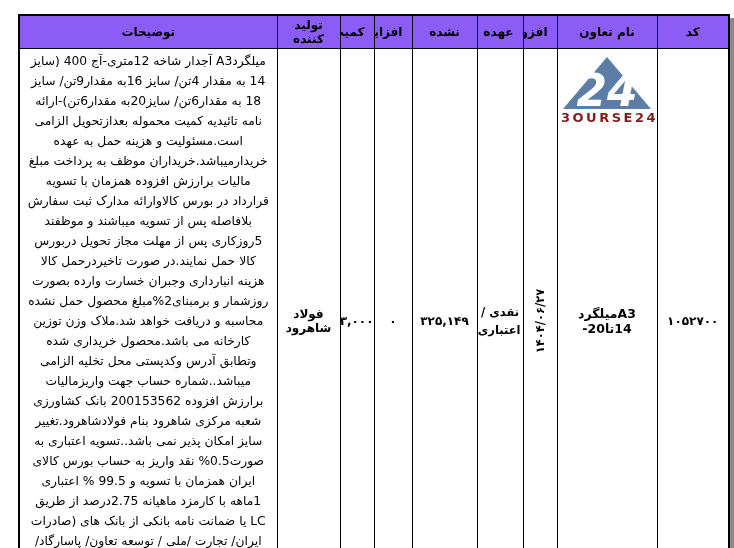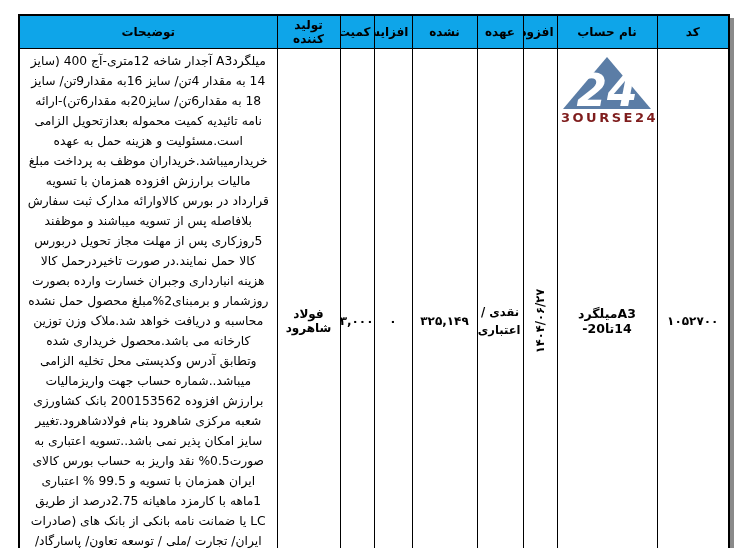--- a/index.html
+++ b/index.html
@@ -11,21 +11,21 @@
     position:absolute; left:18px; top:14px; width:712px; height:517px;
     border-collapse:collapse; table-layout:fixed; direction:rtl;
     box-shadow:4px 4px 0 #8a8a8a;
     border:2px solid #000;
   }
   .offer-table th, .offer-table td {
     border:1px solid #000; text-align:center; vertical-align:middle;
     font-size:12px; color:#000; overflow:hidden;
   }
   .offer-table thead tr { height:26px; }
-  .offer-table th { background:#0ea5e9; font-weight:bold; padding:2px 3px; }
+  .offer-table th { background:#8b5cf6; font-weight:bold; padding:2px 9px; }
 
   
   col.c-code{width:72px;} col.c-name{width:100px;} col.c-delivery{width:34px;}
   col.c-settle{width:46px;} col.c-price{width:65px;} col.c-increase{width:38px;}
   col.c-qty{width:34px;} col.c-producer{width:63px;} col.c-desc{width:auto;}
 
   td.v { font-weight:bold; font-size:12px; }
   td.name-cell { position:relative; font-weight:bold; font-size:12.5px; }
   td.delivery-cell { position:relative; }
   .rot-date {
@@ -62,21 +62,21 @@
       <col class="c-settle">
         <col class="c-price">
         <col class="c-increase">
       <col class="c-qty">
         <col class="c-producer">
         <col class="c-desc">
     </colgroup>
     <thead>
       <tr>
         <th>کد</th>
-        <th>نام حساب</th>
+        <th>نام تعاون</th>
         <th>افزوده</th>
         <th>عهده</th>
         <th>نشده</th>
         <th>افزایش</th>
         <th>کمیت</th>
         <th>تولید کننده</th>
         <th>توضیحات</th>
       </tr>
     </thead>
     <tbody>

